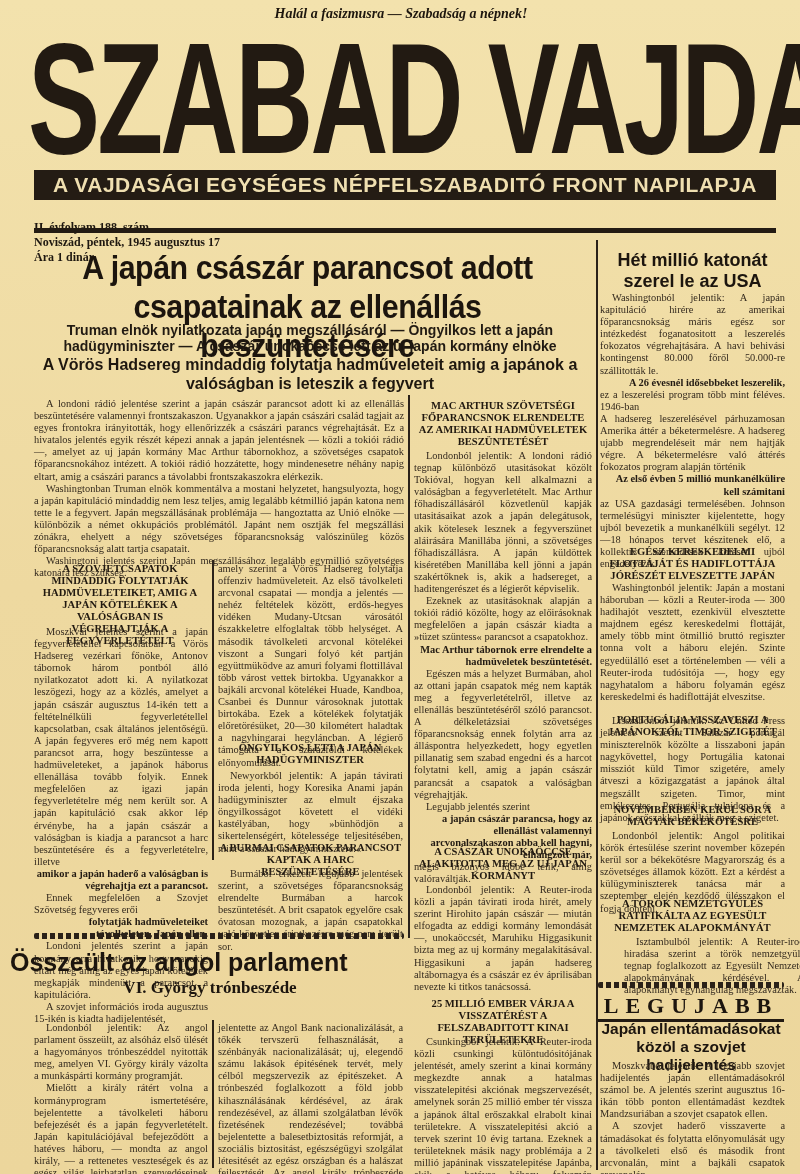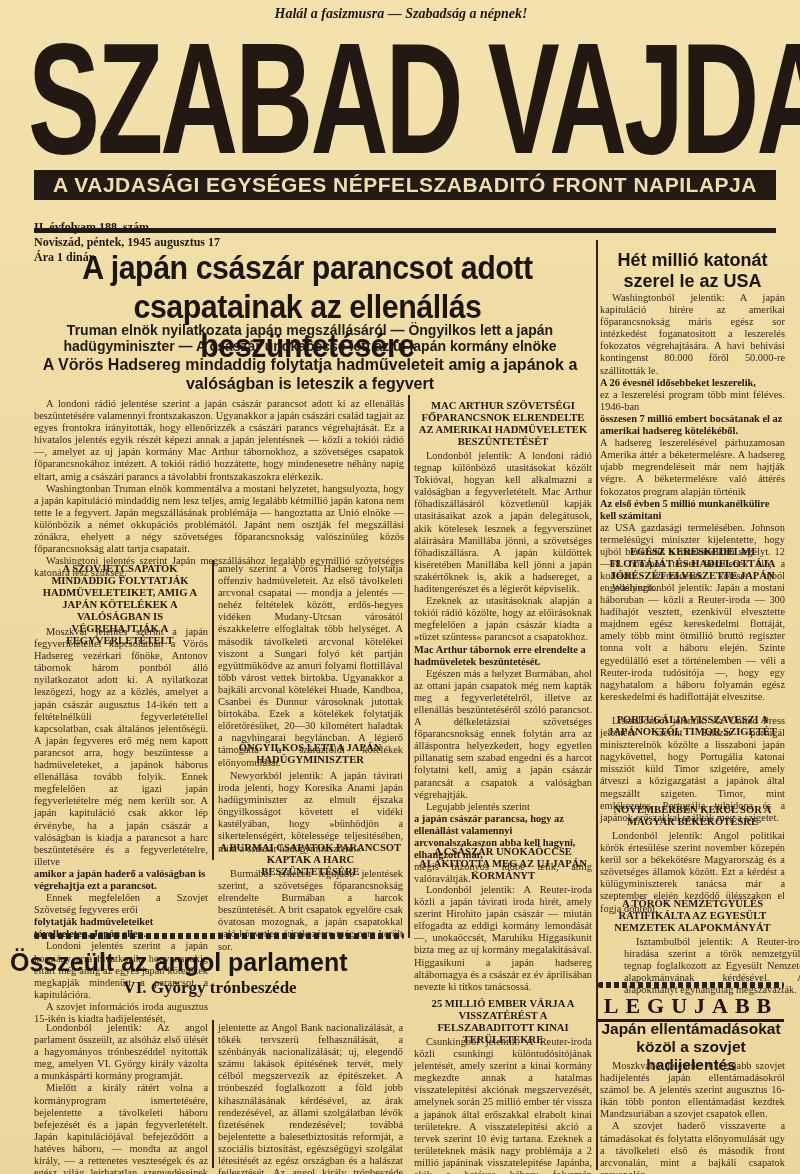--- a/index.html
+++ b/index.html
@@ -11,21 +11,21 @@
 .masthead span{display:inline-block;transform:scaleY(1.05);}
 .subbar{position:absolute;top:170px;left:34px;width:742px;height:30px;background:#241c14;color:#efdfb0;font:bold 21px/30px "Liberation Sans",sans-serif;text-align:center;letter-spacing:0.5px;}
 .infoline{position:absolute;top:220px;left:34px;width:742px;font:bold 12px "Liberation Serif",serif;display:flex;justify-content:flex-start;color:#1e1710;flex-direction:column;}
 .rule{position:absolute;top:228px;left:34px;width:742px;height:5px;background:#231b13;}
 .vrule{position:absolute;width:2px;background:#2b2219;}
 .hl1{position:absolute;top:248px;left:20px;width:575px;text-align:center;font:bold 33px/39px "Liberation Sans",sans-serif;letter-spacing:-0.5px;transform:scaleX(0.92);transform-origin:center top;color:#1c150e;}
 .sub1{position:absolute;top:322px;left:30px;width:560px;text-align:center;font:bold 14px/16px "Liberation Sans",sans-serif;color:#211a12;}
 .sub2{position:absolute;top:355px;left:40px;width:540px;text-align:center;font:bold 16px/19px "Liberation Sans",sans-serif;color:#1e170f;}
 .txt{position:absolute;font:10.4px/12.1px "Liberation Serif",serif;text-align:justify;color:#342a1e;}
 .txt p{text-indent:12px;}
-.txt p.b{font-weight:bold;text-align:left;text-indent:0;color:#221a12;}
+.txt p.b{font-weight:bold;text-align:right;text-indent:0;color:#221a12;}
 .hd{position:absolute;font:bold 10.6px/12px "Liberation Serif",serif;text-align:center;color:#211910;}
 .rh{position:absolute;left:600px;width:185px;text-align:center;font:bold 18px/21px "Liberation Sans",sans-serif;color:#1c150e;}
 .wave{position:absolute;height:6px;background:repeating-linear-gradient(90deg,#2a2118 0 5px,transparent 5px 8px);border-radius:2px;}
 .hl2{position:absolute;top:948px;left:10px;width:400px;font:bold 25px/28px "Liberation Sans",sans-serif;color:#1c150e;}
 .sub3{position:absolute;top:978px;left:10px;width:400px;text-align:center;font:bold 17px/20px "Liberation Serif",serif;color:#1c150e;}
 .legujabb{position:absolute;top:993px;left:598px;width:186px;font:bold 22px/26px "Liberation Serif",serif;letter-spacing:7px;text-align:center;border-bottom:3px solid #221a12;color:#1c150e;}
 .lg-h{position:absolute;top:1020px;left:598px;width:186px;text-align:center;font:bold 15.5px/18px "Liberation Sans",sans-serif;color:#1c150e;}
 </style>
 </head>
 <body>
@@ -97,21 +97,20 @@
   <div class="hd" style="top:998px;left:414px;width:178px;">25 MILLIÓ EMBER VÁRJA A VISSZATÉRÉST A FELSZABADITOTT KINAI TERÜLETEKRE</div>
   <div class="txt" style="top:1036px;left:414px;width:178px;">
     <p>Csunkingból jelentik: A Reuter-iroda közli csunkingi különtudósitójának jelentését, amely szerint a kinai kormány megkezdte annak a hatalmas visszatelepitési akciónak megszervezését, amelynek során 25 millió ember tér vissza a japánok által erőszakkal elrabolt kinai területekre. A visszatelepitési akció a tervek szerint 10 évig tartana. Ezeknek a területeknek másik nagy problémája a 2 millió japáninak visszatelepitése Japánba, akik a hatéves háboru folyamán szivárogtak be Kina területére.</p>
   </div>
 
   <div class="rh" style="top:250px;">Hét millió katonát szerel le az USA</div>
   <div class="txt" style="top:292px;left:600px;width:185px;">
     <p>Washingtonból jelentik: A japán kapituláció hirére az amerikai főparancsnokság máris egész sor intézkedést foganatositott a leszerelés fokozatos végrehajtására. A havi behivási kontingenst 80.000 főről 50.000-re szállitották le.</p>
     <p class="b">A 26 évesnél idősebbeket leszerelik,</p>
     <p style="text-indent:0">ez a leszerelési program több mint féléves. 1946-ban</p>
-    <p class="b">összesen 7 millió embert bocsátanak el az amerikai hadsereg kötelékéből.</p>
     <p style="text-indent:0">A hadsereg leszerelésével párhuzamosan Amerika áttér a béketermelésre. A hadsereg ujabb megrendeléseit már nem hajtják végre. A béketermelésre való áttérés fokozatos program alapján történik</p>
     <p class="b">Az első évben 5 millió munkanélkülire kell számitani</p>
     <p style="text-indent:0">az USA gazdasági termelésében. Johnson termelésügyi miniszter kijelentette, hogy ujból bevezetik a munkanélküli segélyt. 12—18 hónapos tervet készitenek elő, a kollektiv szerződések kötését ujból engedélyezik.</p>
   </div>
   <div class="hd" style="top:546px;left:600px;width:185px;">EGÉSZ KERESKEDELMI FLOTTÁJÁT ÉS HADIFLOTTÁJA JÓRÉSZÉT ELVESZETTE JAPÁN</div>
   <div class="txt" style="top:582px;left:600px;width:185px;">
     <p>Washingtonból jelentik: Japán a mostani háboruban — közli a Reuter-iroda — 300 hadihajót vesztett, ezenkivül elvesztette majdnem egész kereskedelmi flottáját, amely több mint ötmillió bruttó regiszter tonna volt a háboru elején. Szinte egyedülálló eset a történelemben — véli a Reuter-iroda tudósitója —, hogy egy nagyhatalom a háboru folyamán egész kereskedelmi és hadiflottáját elveszitse.</p>
   </div>
   <div class="hd" style="top:690px;left:600px;width:185px;margin-top:24px;">PORTUGÁLIA VISSZAVESZI A JAPÁNOKTÓL TIMOR SZIGETÉT</div>
   <div class="txt" style="top:715px;left:600px;width:185px;">

